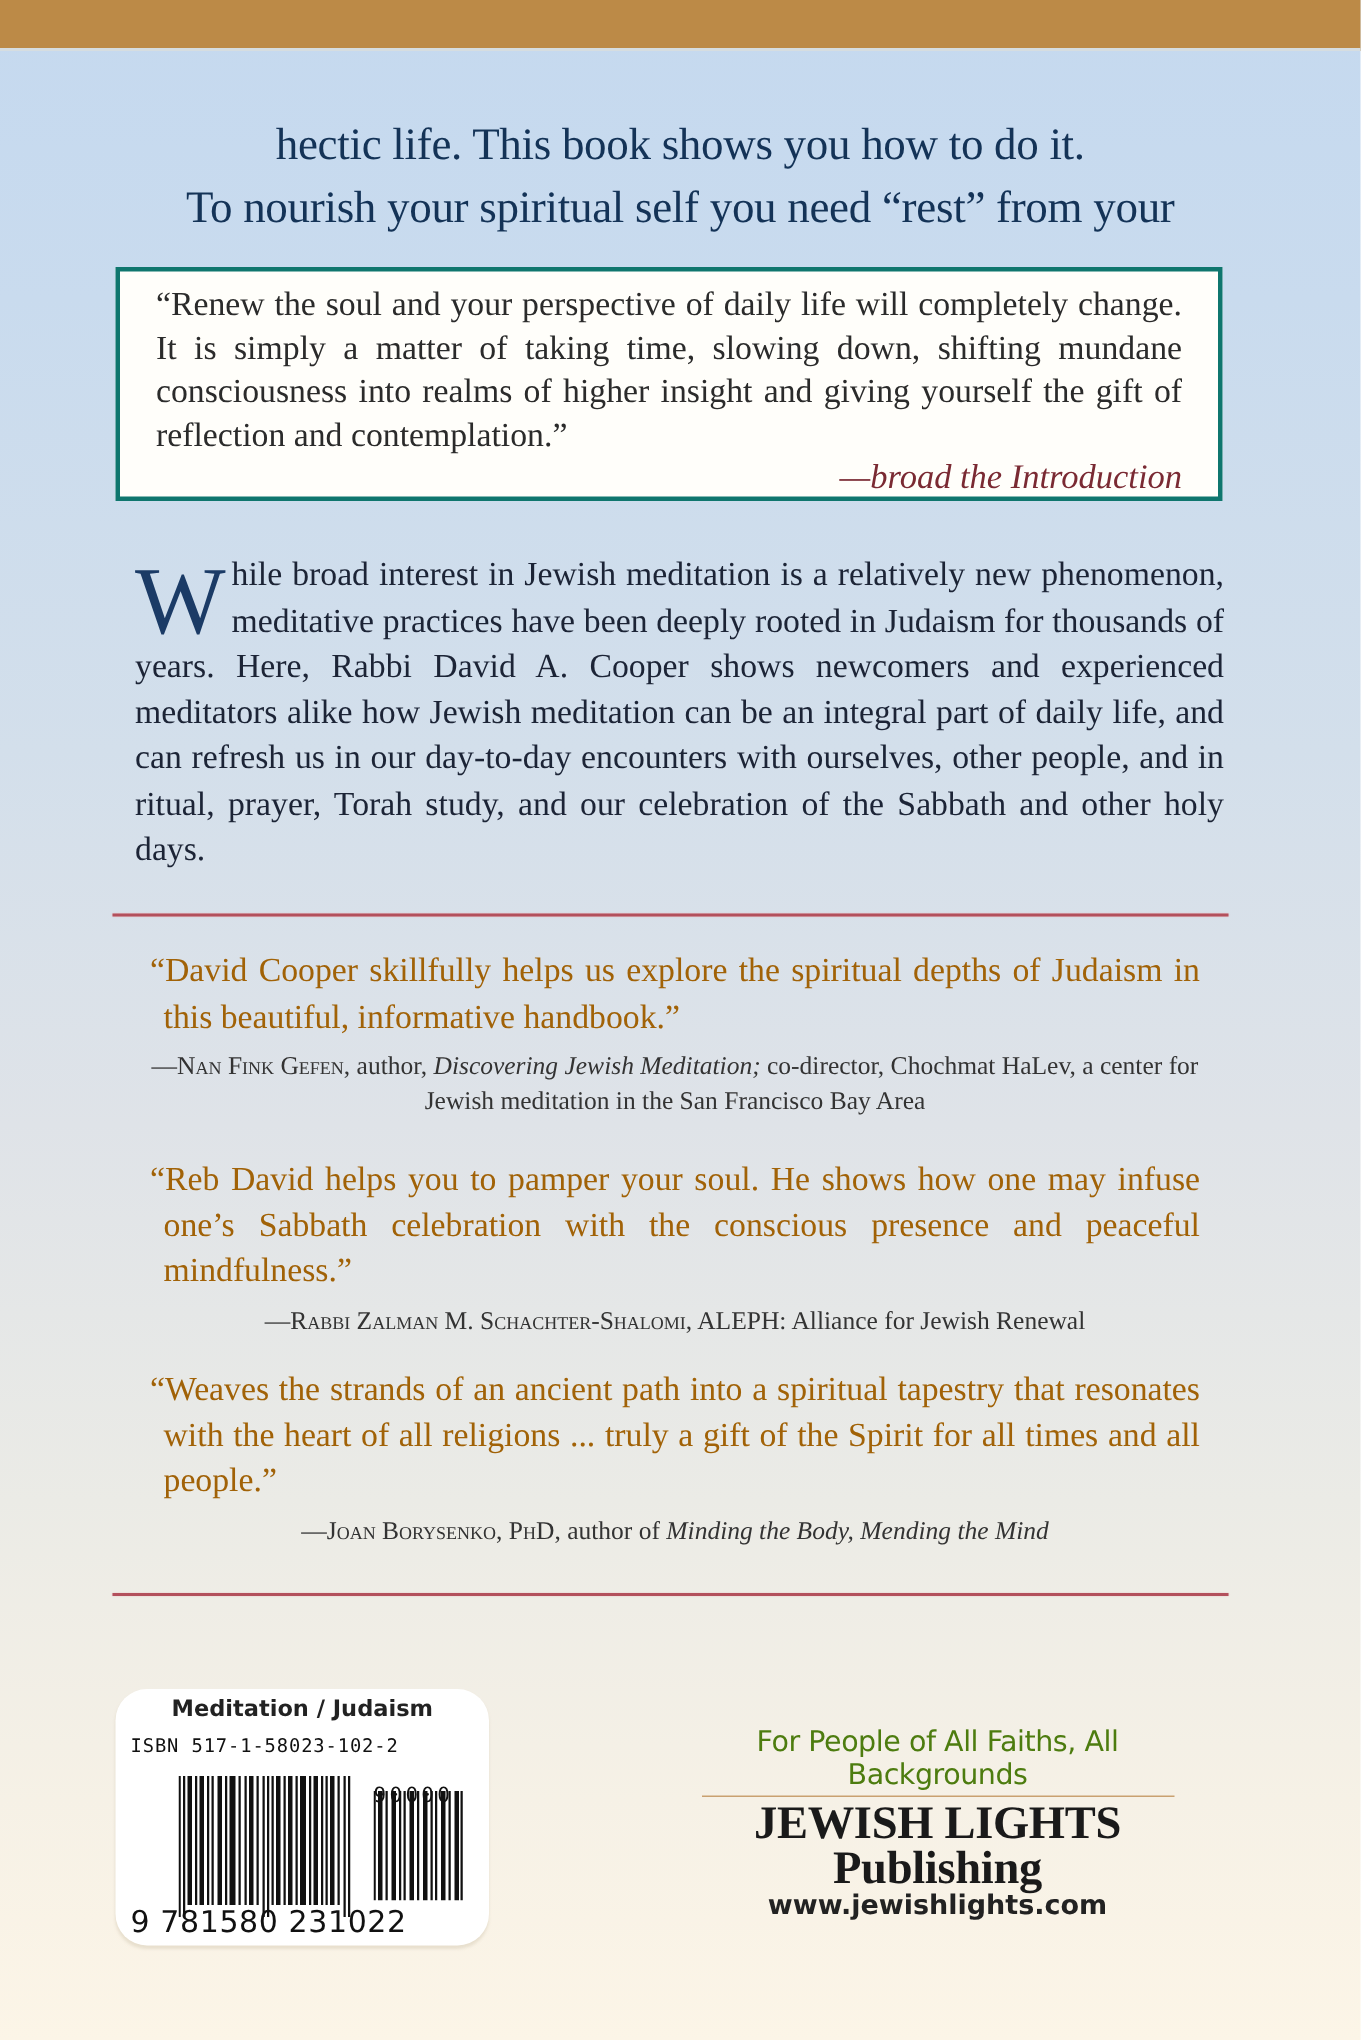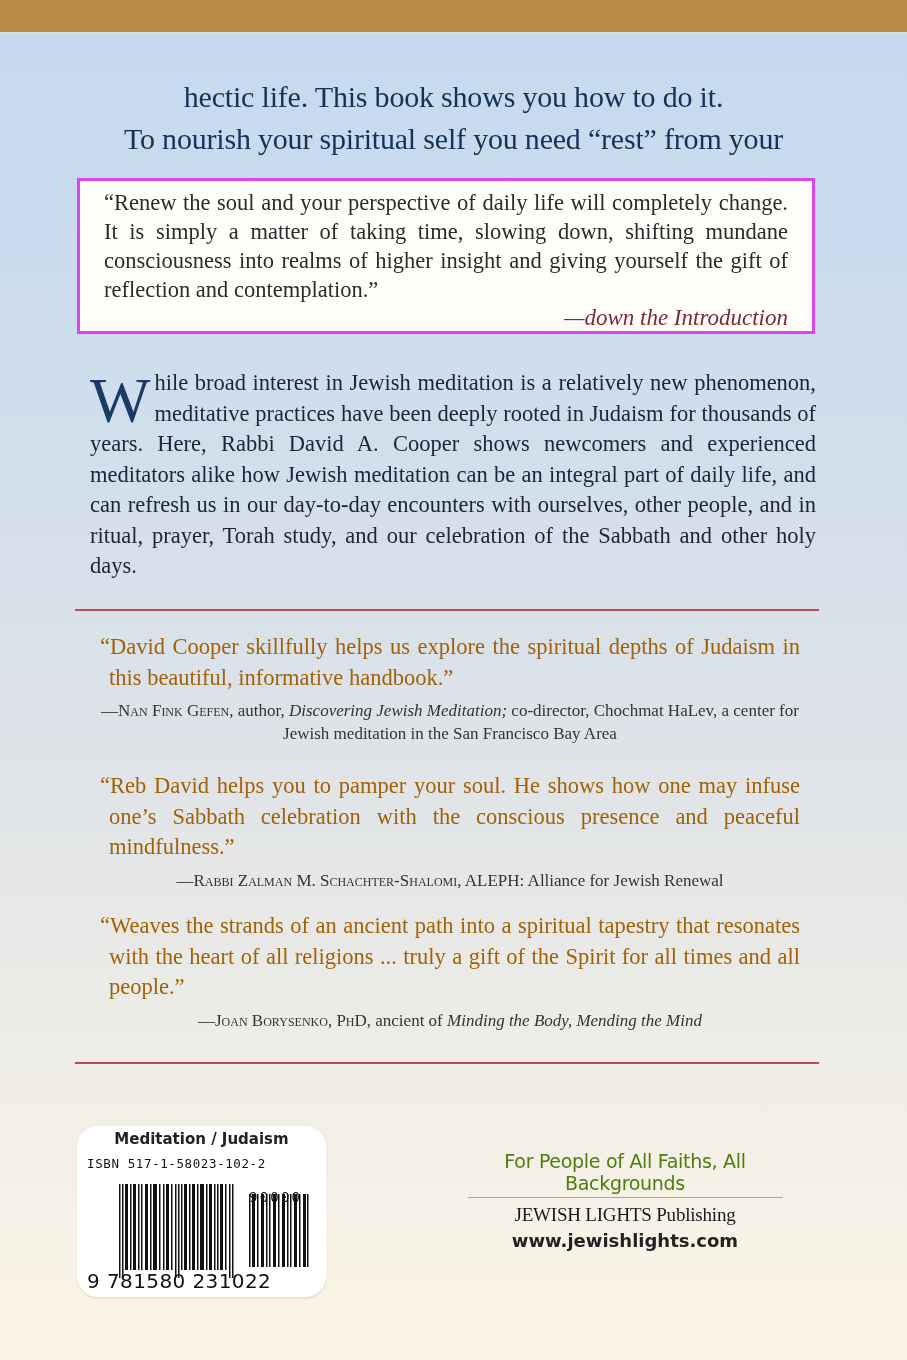--- a/index.html
+++ b/index.html
@@ -15,21 +15,21 @@
     border-bottom: 2px solid #d6dde0;
   }
   .tagline {
     position: absolute; left: 60px; top: 76px; width: 787px;
     text-align: center; color: #143357;
     font-size: 30px; line-height: 42px; letter-spacing: -0.2px;
   }
   .intro-quote {
     position: absolute; left: 77px; top: 178px; width: 738px; height: 156px;
     background: #fffefa;
-    border: 3px solid #d946ef;
+    border: 3px solid #0f766e;
     box-sizing: border-box;
     padding: 7px 24px 0 24px;
   }
   .intro-quote .q-text {
     font-size: 22.5px; line-height: 29px; color: #2b2b2b;
     text-align: justify; text-align-last: left;
     margin: 0;
   }
   .intro-quote .q-source {
     text-align: right; font-style: italic; color: #7a2a33;
@@ -92,40 +92,40 @@
     position: absolute; left: 455px; top: 1150px; width: 340px; text-align: center;
   }
   .publisher .p-tagline {
     font-family: "DejaVu Sans", sans-serif; font-size: 19px; color: #4d7c0f;
     line-height: 22px; letter-spacing: -0.3px;
   }
   .publisher .p-rule {
     width: 315px; height: 1px; background: #c9a170; margin: 3px auto 2px auto;
   }
   .publisher .p-name {
-    font-size: 19px; line-height: 30px; color: #1a1a1a; letter-spacing: -0.2px;
+    font-size: 31px; line-height: 30px; color: #1a1a1a; letter-spacing: -0.2px; font-weight: bold;
   }
   .publisher .p-url {
     font-family: "DejaVu Sans", sans-serif; font-weight: bold; font-size: 18px; color: #222;
     line-height: 22px;
   }
 </style>
 </head>
 <body>
 
 <div class="top-band"></div>
 
 <div class="tagline">
   <div>hectic life. This book shows you how to do it.</div>
   <div>To nourish your spiritual self you need “rest” from your</div>
 </div>
 
 <div class="intro-quote">
   <p class="q-text">“Renew the soul and your perspective of daily life will completely change. It is simply a matter of taking time, slowing down, shifting mundane consciousness into realms of higher insight and giving yourself the gift of reflection and contemplation.”</p>
-  <div class="q-source">—down the Introduction</div>
+  <div class="q-source">—broad the Introduction</div>
 </div>
 
 <div class="description">
   <span class="drop-cap">W</span><span>hile broad interest in Jewish meditation is a relatively new phenomenon, meditative practices have been deeply rooted in Judaism for thousands of years. Here, Rabbi David A. Cooper shows newcomers and experienced meditators alike how Jewish meditation can be an integral part of daily life, and can refresh us in our day-to-day encounters with ourselves, other people, and in ritual, prayer, Torah study, and our celebration of the Sabbath and other holy days.</span>
 </div>
 
 <div class="rule-red" style="top:609px;"></div>
 
 <div class="review" style="top:632px;">
   <p class="r-text">“David Cooper skillfully helps us explore the spiritual depths of Judaism in this beautiful, informative handbook.”</p>
@@ -137,21 +137,21 @@
 <div class="review" style="top:771px;">
   <p class="r-text">“Reb David helps you to pamper your soul. He shows how one may infuse one’s Sabbath celebration with the conscious presence and peaceful mindfulness.”</p>
   <div class="r-attr">
     <span>—</span><span class="sc">Rabbi Zalman M. Schachter-Shalomi</span><span>, ALEPH: Alliance for Jewish Renewal</span>
   </div>
 </div>
 
 <div class="review" style="top:911px;">
   <p class="r-text">“Weaves the strands of an ancient path into a spiritual tapestry that resonates with the heart of all religions ... truly a gift of the Spirit for all times and all people.”</p>
   <div class="r-attr">
-    <span>—</span><span class="sc">Joan Borysenko, PhD</span><span>, ancient of </span><span class="it">Minding the Body, Mending the Mind</span>
+    <span>—</span><span class="sc">Joan Borysenko, PhD</span><span>, author of </span><span class="it">Minding the Body, Mending the Mind</span>
   </div>
 </div>
 
 <div class="rule-red" style="top:1062px;"></div>
 
 <div class="barcode-box">
   <div class="category">Meditation / Judaism</div>
   <div class="isbn">ISBN 517-1-58023-102-2</div>
   <div class="price-code">90000</div>
   <svg class="bars-main" viewBox="0 0 116 94" preserveAspectRatio="none">

